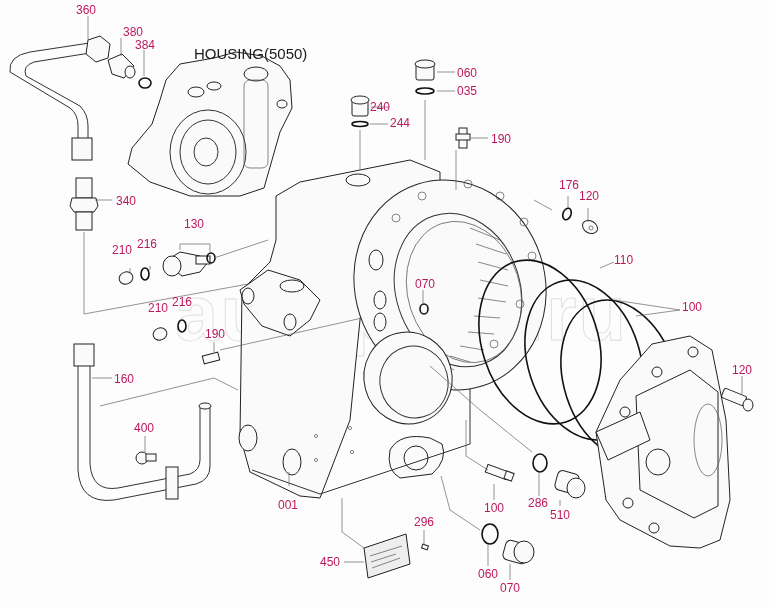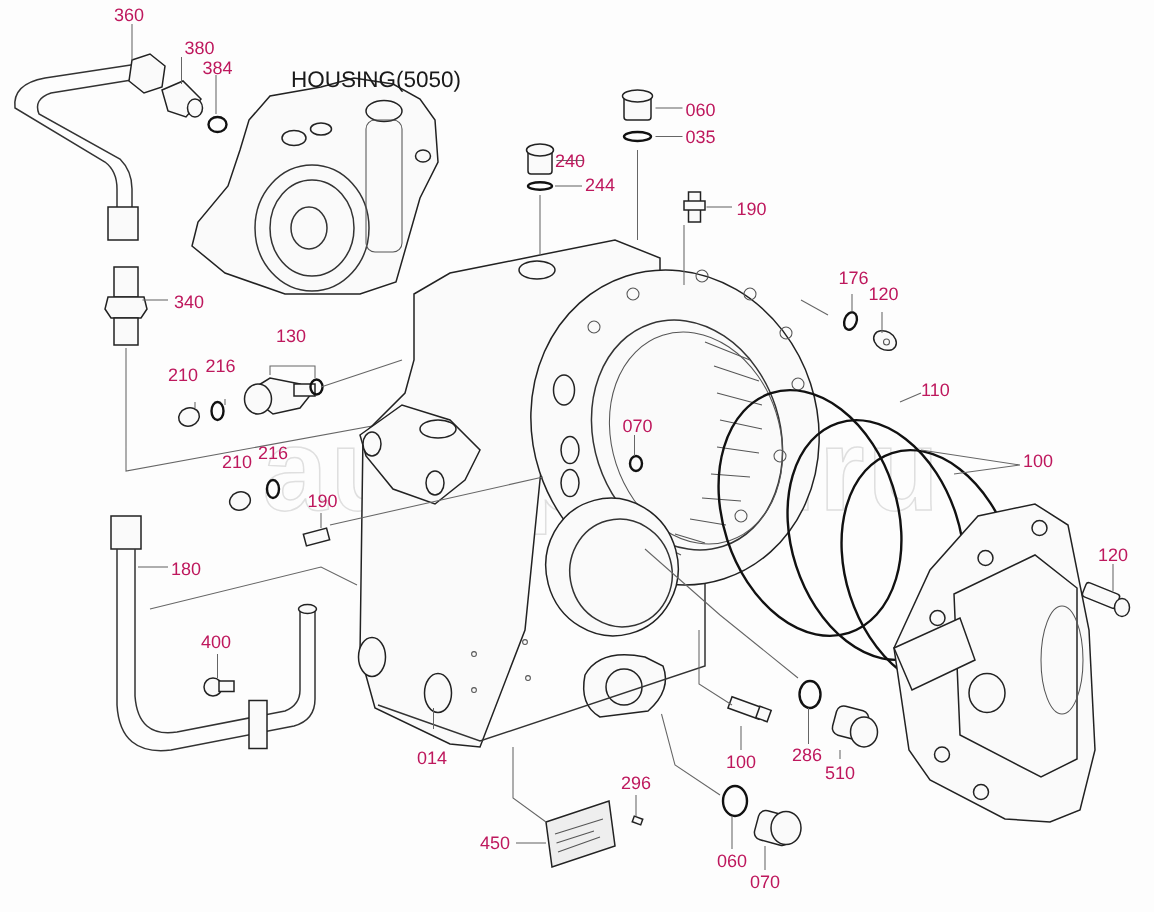--- a/index.html
+++ b/index.html
@@ -251,24 +251,24 @@
   <span class="lbl" style="left:116px;top:195px">340</span>
   <span class="lbl" style="left:184px;top:218px">130</span>
   <span class="lbl" style="left:112px;top:244px">210</span>
   <span class="lbl" style="left:137px;top:238px">216</span>
   <span class="lbl" style="left:415px;top:278px">070</span>
   <span class="lbl" style="left:614px;top:254px">110</span>
   <span class="lbl" style="left:682px;top:301px">100</span>
   <span class="lbl" style="left:148px;top:302px">210</span>
   <span class="lbl" style="left:172px;top:296px">216</span>
   <span class="lbl" style="left:205px;top:328px">190</span>
-  <span class="lbl" style="left:114px;top:373px">180</span>
+  <span class="lbl" style="left:114px;top:373px">160</span>
   <span class="lbl" style="left:732px;top:364px">120</span>
   <span class="lbl" style="left:134px;top:422px">400</span>
-  <span class="lbl" style="left:278px;top:499px">014</span>
+  <span class="lbl" style="left:278px;top:499px">001</span>
   <span class="lbl" style="left:484px;top:502px">100</span>
   <span class="lbl" style="left:528px;top:497px">286</span>
   <span class="lbl" style="left:550px;top:509px">510</span>
   <span class="lbl" style="left:414px;top:516px">296</span>
   <span class="lbl" style="left:320px;top:556px">450</span>
   <span class="lbl" style="left:478px;top:568px">060</span>
   <span class="lbl" style="left:500px;top:582px">070</span>
 
   <span class="caption" style="left:194px;top:48px">HOUSING(5050)</span>
 </div>

